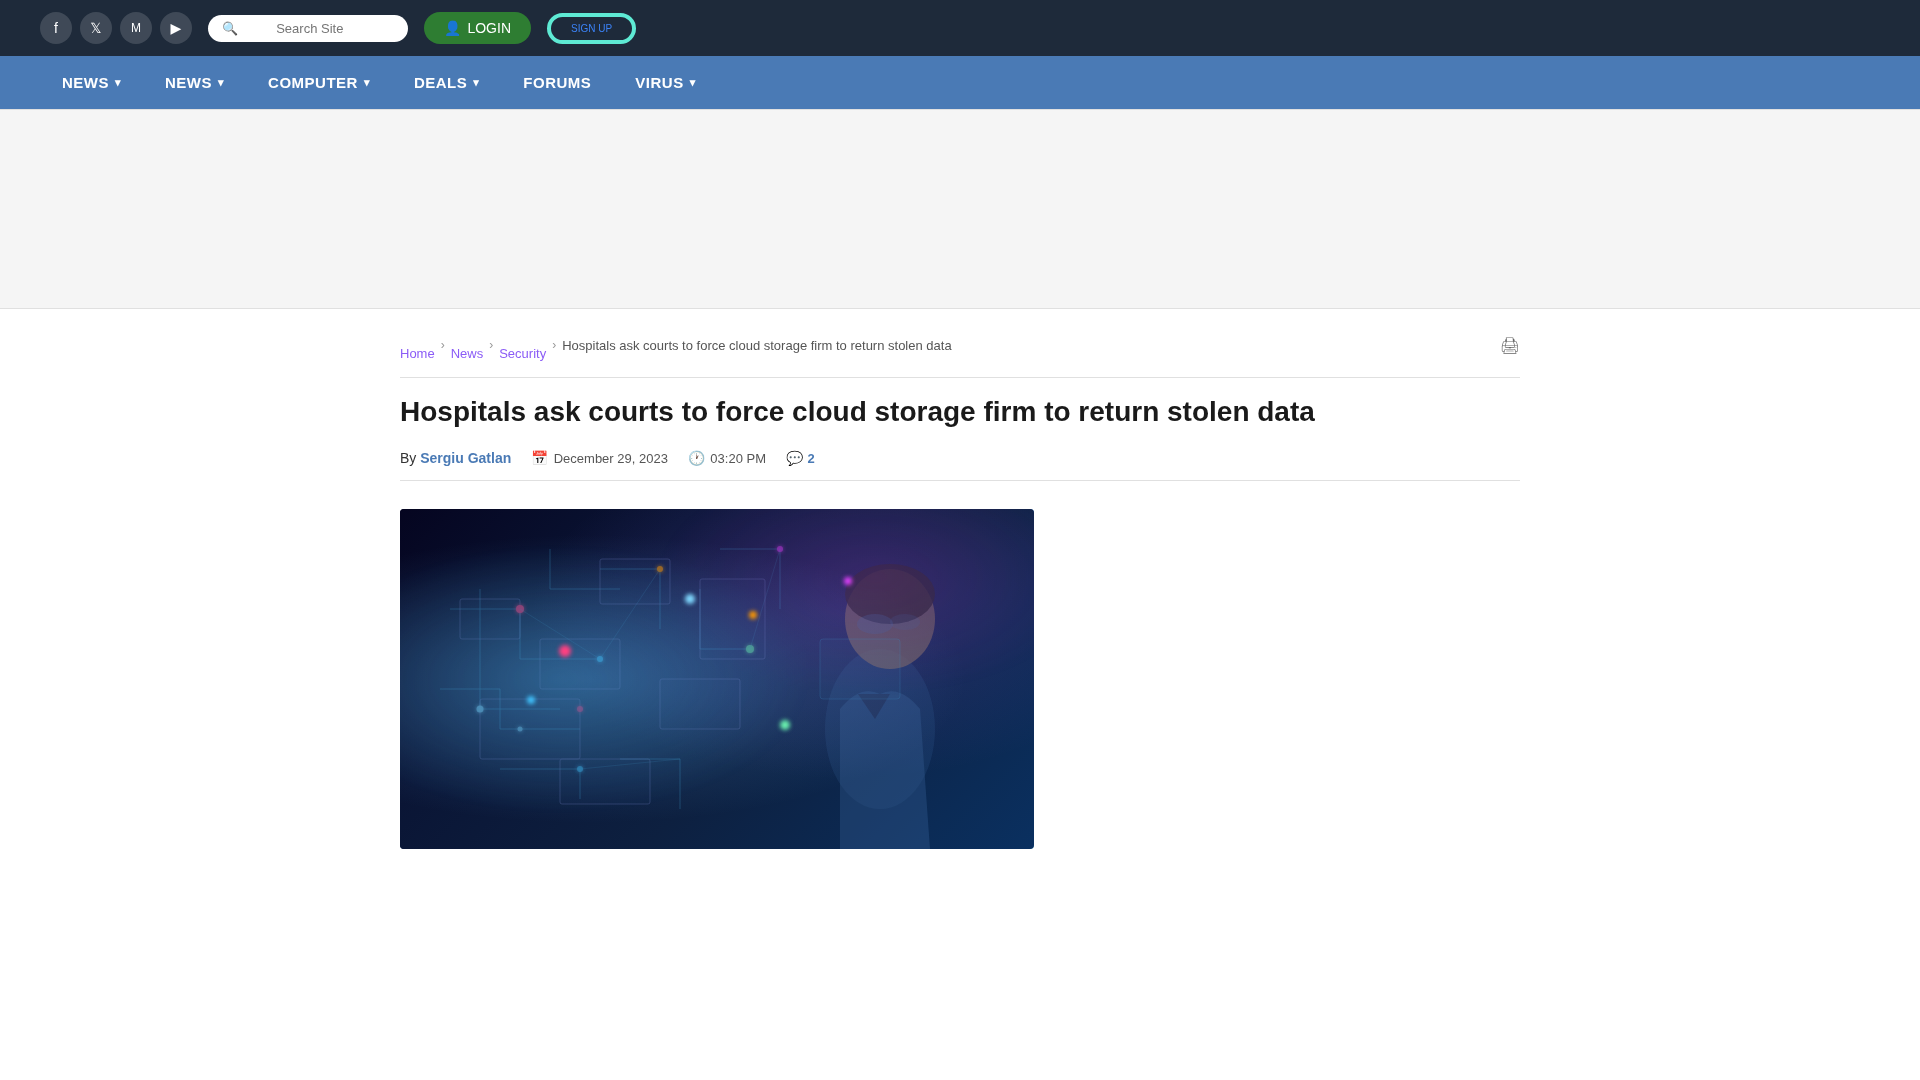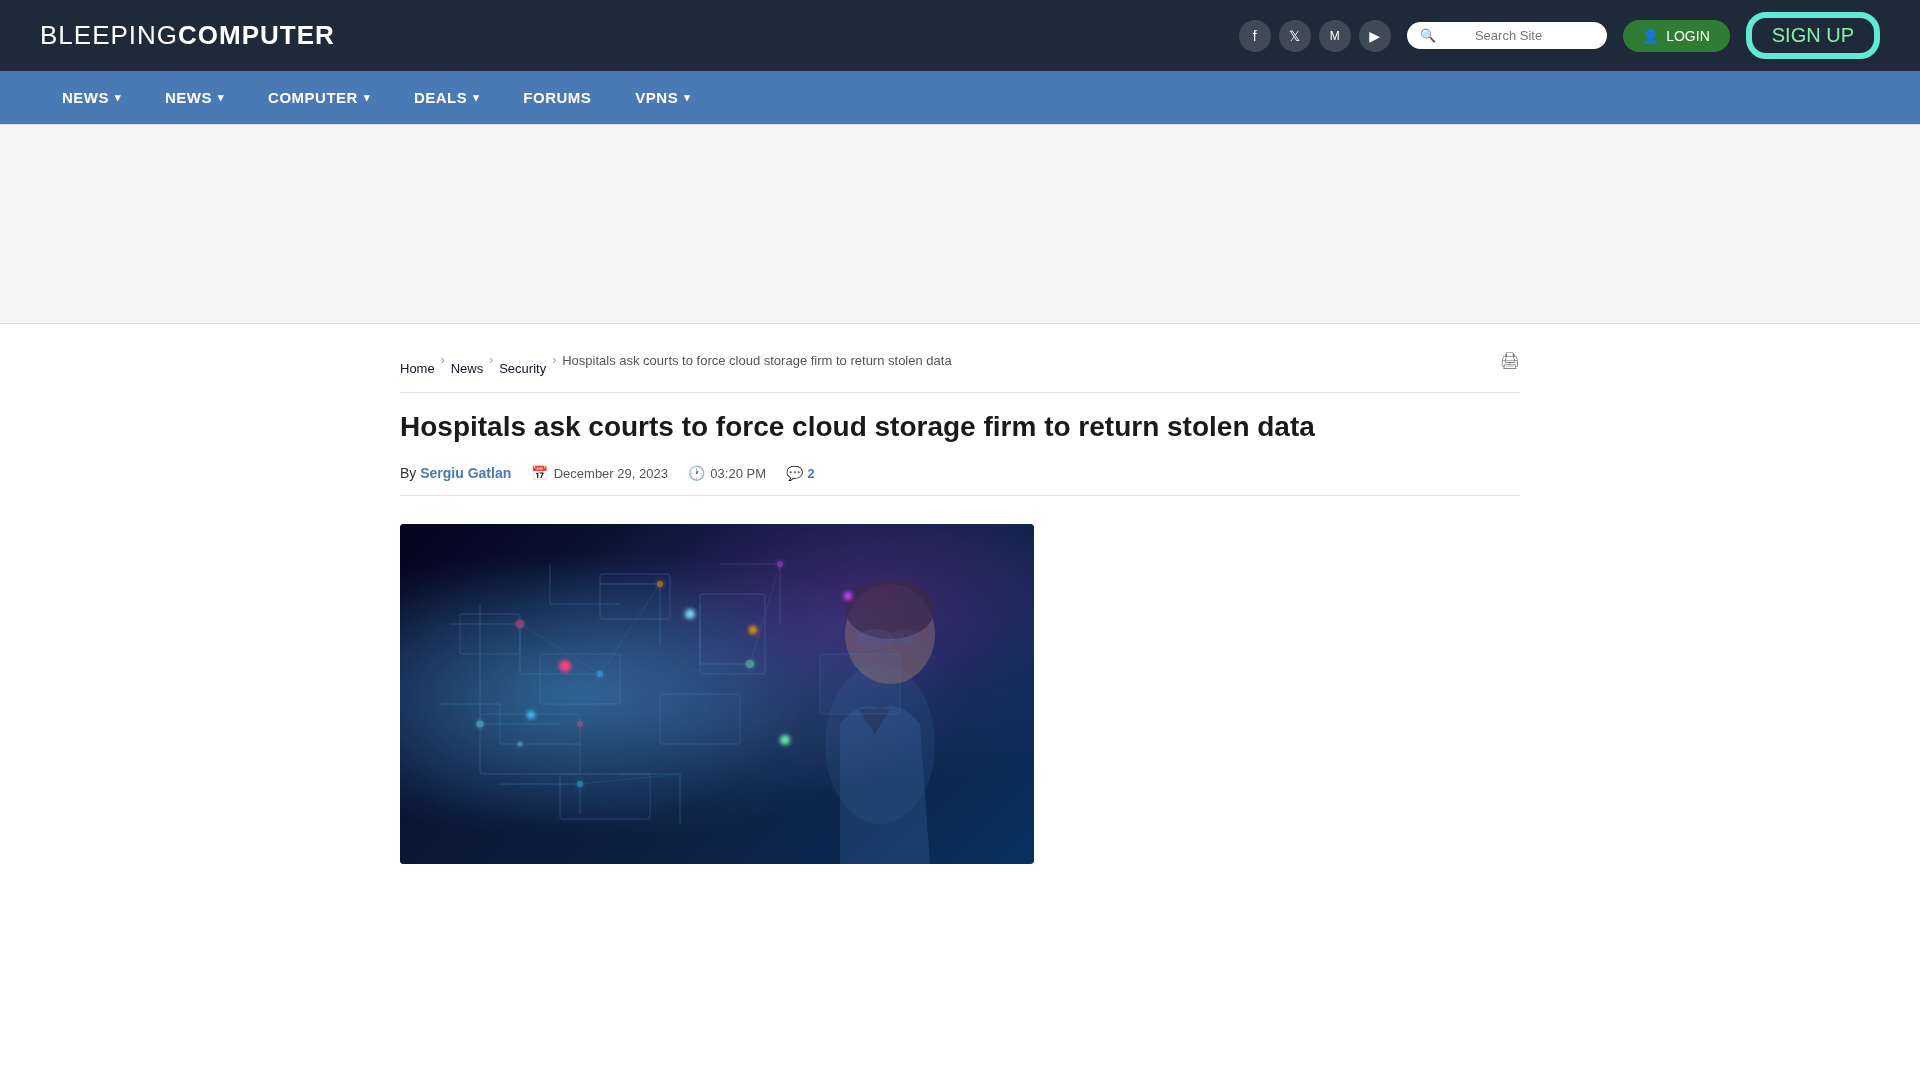--- a/index.html
+++ b/index.html
@@ -68,25 +68,25 @@
       border-radius: 20px;
       padding: 8px 20px;
       font-size: 14px;
       cursor: pointer;
       display: flex;
       align-items: center;
       gap: 6px;
     }
     .btn-signup {
       background: transparent;
-      color: #86efac;
-      border: 6px solid #5eead4;
+      color: #3b82f6;
+      border: 4px solid #5eead4;
       border-radius: 20px;
       padding: 6px 20px;
-      font-size: 20px;
+      font-size: 10px;
       cursor: pointer;
     }
 
     
     .nav {
       background: #4a7ab5;
       display: flex;
       align-items: center;
       padding: 0 40px;
     }
@@ -131,21 +131,21 @@
     .breadcrumb {
       display: flex;
       align-items: center;
       gap: 6px;
       font-size: 13px;
       margin-bottom: 16px;
       border-bottom: 1px solid #e0e0e0;
       padding-bottom: 16px;
     }
     .breadcrumb a {
-      color: #0f172a;
+      color: #8b5cf6;
       text-decoration: none;
       margin-top: 17px;
     }
     .breadcrumb-sep { color: #999; font-size: 12px; }
     .breadcrumb-current { color: #555; }
     .breadcrumb-print {
       margin-left: auto;
       color: #666;
       cursor: pointer;
       font-size: 16px;
@@ -235,23 +235,20 @@
     .orb-blue1 { background: #40c4ff; width: 8px; height: 8px; top: 55%; left: 20%; }
     .orb-blue2 { background: #80d8ff; width: 10px; height: 10px; top: 25%; left: 45%; }
     .orb-orange { background: #ff9800; width: 8px; height: 8px; top: 30%; left: 55%; }
     .orb-green { background: #69f0ae; width: 10px; height: 10px; bottom: 35%; left: 60%; }
     .orb-purple { background: #e040fb; width: 8px; height: 8px; top: 20%; left: 70%; }
   </style>
 </head>
 <body>
 
 <header class="header">
-  <a class="logo" href="#">
-    <span>BLEEPING</span><strong>COMPUTER</strong>
-  </a>
   <div class="header-right">
     <div class="social-icons">
       <div class="social-icon">f</div>
       <div class="social-icon">𝕏</div>
       <div class="social-icon" style="font-size:12px;">M</div>
       <div class="social-icon">▶</div>
     </div>
     <div class="search-box">
       <span class="search-icon">🔍</span>
       <input type="text" placeholder="Search Site" style="">
@@ -265,21 +262,21 @@
     </button>
   </div>
 </header>
 
 <nav class="nav">
   <a class="nav-item nav-dropdown">NEWS</a>
   <a class="nav-item nav-dropdown">NEWS</a>
   <a class="nav-item nav-dropdown">COMPUTER</a>
   <a class="nav-item nav-dropdown">DEALS</a>
   <a class="nav-item">FORUMS</a>
-  <a class="nav-item nav-dropdown">VPNS</a>
+  <a class="nav-item nav-dropdown">VIRUS</a>
 </nav>
 
 <div class="ad-banner"></div>
 
 <div class="content-wrapper">
 
   <div class="breadcrumb">
     <a href="#">Home</a>
     <span class="breadcrumb-sep">›</span>
     <a href="#">News</a>

